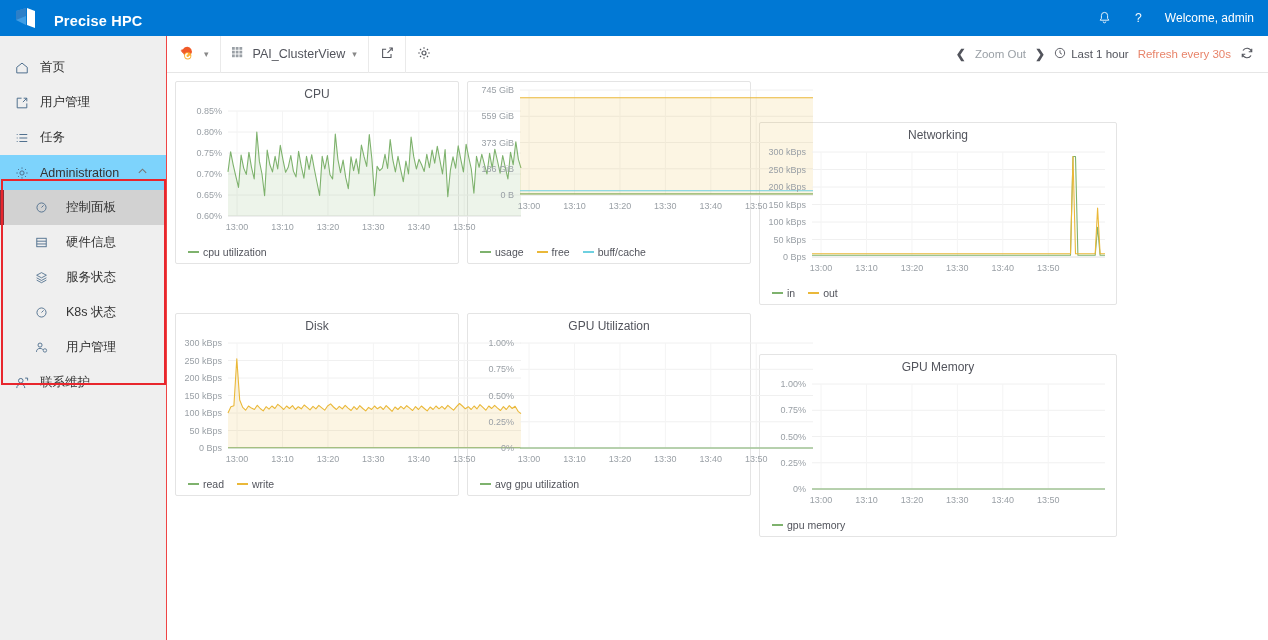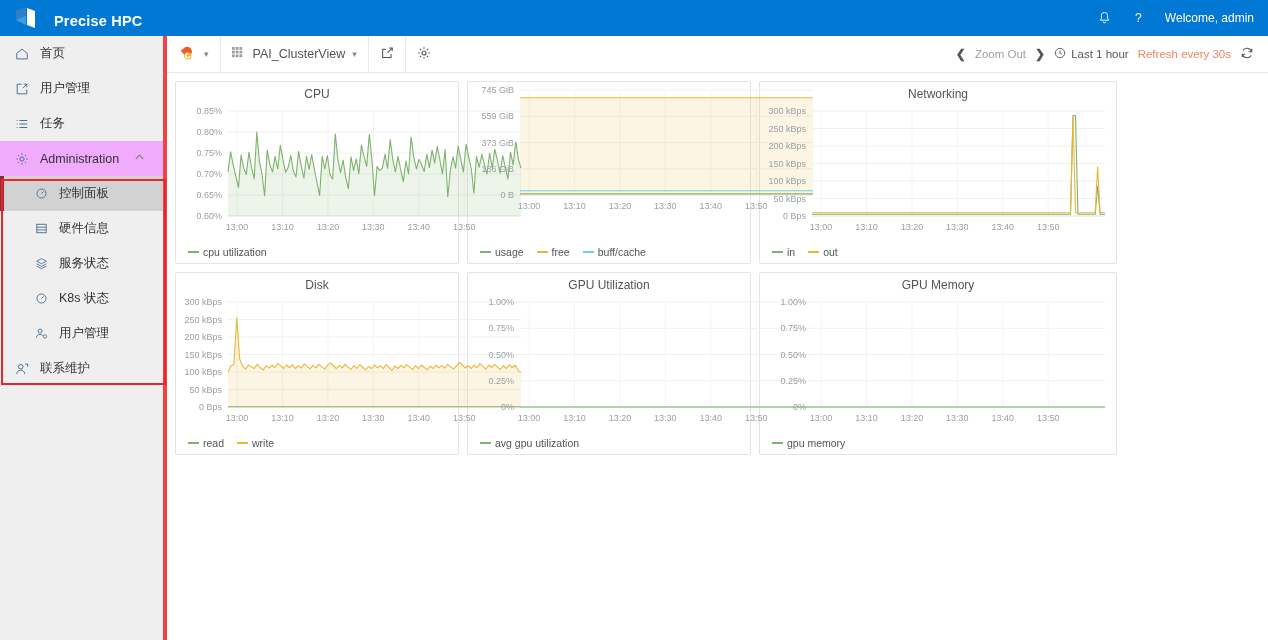--- a/index.html
+++ b/index.html
@@ -23,35 +23,35 @@
   .topbar-right{ margin-left:auto; display:flex; align-items:center; gap:18px; }
   .tb-icon{ width:16px; height:16px; display:flex; align-items:center; justify-content:center; opacity:.95; }
   .welcome{ font-size:12px; }
 
   
   .body-wrap{ display:flex; height:604px; }
 
   
   .sidebar{
     width:167px; min-width:167px; background:#efefef;
-    position:relative; padding-top:0;
-    border-right:4px solid #ef4444;
+    position:relative; padding-top:14px;
+    border-right:1px solid #ef4444;
   }
   .nav-item{
     height:35px; display:flex; align-items:center;
     padding-left:14px; gap:11px; font-size:12.5px; color:#333;
     position:relative; cursor:pointer;
   }
   .nav-item .ic{ width:15px; height:15px; display:flex; align-items:center; justify-content:center; color:#4a6b8a; flex:0 0 15px; }
-  .nav-item.sub{ padding-left:34px; gap:10px; }
+  .nav-item.sub{ padding-left:34px; gap:17px; }
   .nav-item.active{ background:#d2d2d2; }
   .nav-item.active:before{
     content:""; position:absolute; left:0; top:0; bottom:0; width:4px; background:#8c2f39;
   }
-  .nav-item.group{ background:#f0abfc;align-items:center; }
+  .nav-item.group{ background:#7dd3fc;align-items:center; }
   .chev{ margin-left:auto; margin-right:18px; color:#777; font-size:10px; }
   .red-box{
     position:absolute; left:1px; top:143px; width:165px; height:206px;
     border:2px solid #e8262d; pointer-events:none;
   }
 
   
   .main{ flex:1; background:#fff; display:flex; flex-direction:column; }
 
   .gtoolbar{
@@ -67,21 +67,21 @@
   .tr-btn{ cursor:pointer; display:flex; align-items:center; gap:5px; }
   .refresh-txt{ color:#e8846a; }
   .arrow{ color:#52545c; font-size:12px; font-weight:bold; }
 
   .panels{ padding:8px 8px 0 8px; display:flex; flex-wrap:wrap; gap:8px; }
   .panel{
     width:284px; height:183px; background:#fff;
     border:1px solid #e4e4e4; border-radius:2px;
     display:flex; flex-direction:column;
   }
-  .panel.wide{ width:358px; }
+  .panel.wide{ width:358px;margin-top:41px; }
   .panel-title{ text-align:center; font-size:12px; color:#52545c; padding:5px 0 2px; }
   .chart-area{ flex:1; position:relative; }
   .chart-area svg{ display:block; }
   .legend{ display:flex; gap:13px; padding:0 0 5px 12px; font-size:10.5px; color:#52545c; align-items:center; }
   .legend span.sw{ display:inline-block; width:11px; height:2px; margin-right:4px; vertical-align:middle; }
   .legend .li{ display:flex; align-items:center; }
 
   .tick{ font-size:9px; fill:#9aa0a6; font-family:"Liberation Sans", sans-serif; }
 </style>
 </head>

